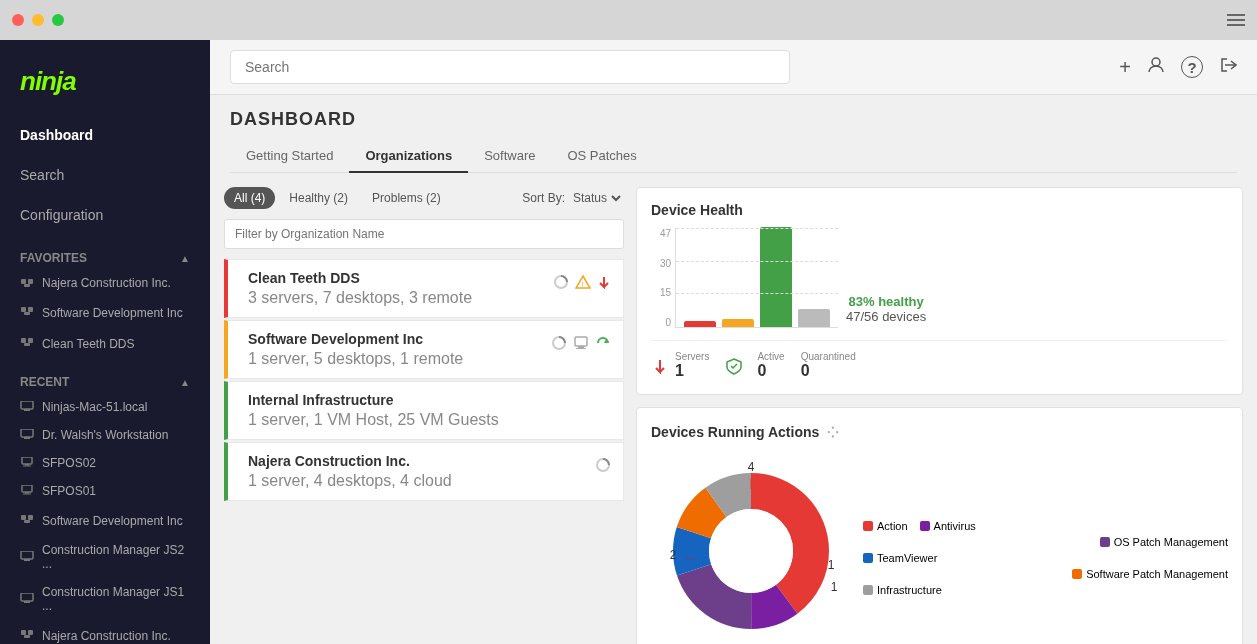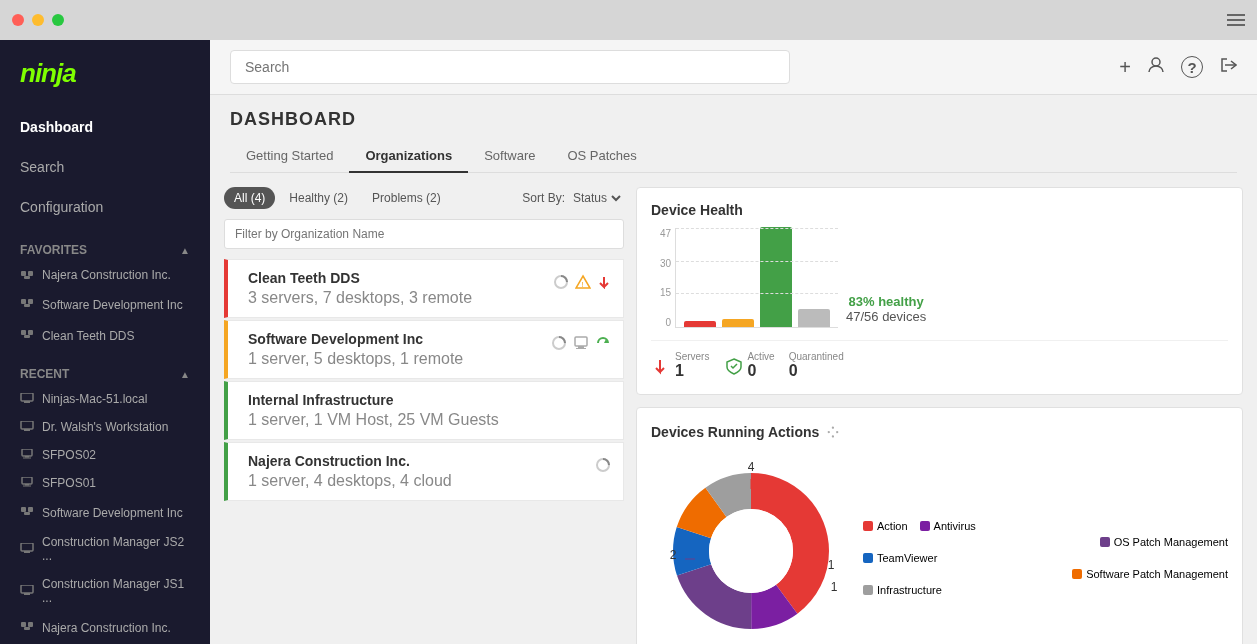--- a/index.html
+++ b/index.html
@@ -10,21 +10,21 @@
     .window-btn.red { background: #ff5f57; }
     .window-btn.yellow { background: #febc2e; }
     .window-btn.green { background: #28c840; }
     .menu-icon { margin-left: auto; display: flex; flex-direction: column; gap: 3px; cursor: pointer; }
     .menu-icon span { width: 18px; height: 2px; background: #666; display: block; }
 
     .app-container { display: flex; flex: 1; overflow: hidden; }
 
     
     .sidebar { width: 210px; background: #1a1a2e; color: #ccc; display: flex; flex-direction: column; flex-shrink: 0; overflow-y: auto; }
-    .sidebar-logo { padding: 18px 20px; }
+    .sidebar-logo { padding: 18px 20px; margin-top: 8px; }
     .logo-text { color: #7fff00; font-size: 26px; font-weight: 900; font-style: italic; letter-spacing: -1px; }
     .sidebar-nav { display: flex; flex-direction: column; }
     .sidebar-nav-item { padding: 12px 20px; color: #aaa; cursor: pointer; font-size: 14px; }
     .sidebar-nav-item.active { color: #fff; font-weight: 600; }
     .sidebar-section-header { display: flex; justify-content: space-between; align-items: center; padding: 8px 20px 4px; color: #888; font-size: 12px; font-weight: 600; text-transform: uppercase; margin-top: 8px; }
     .sidebar-list-item { display: flex; align-items: center; gap: 8px; padding: 7px 20px; color: #aaa; cursor: pointer; font-size: 12px; }
     .chevron-icon { font-size: 10px; }
 
     
     .main-content { flex: 1; background: #f0f0f0; display: flex; flex-direction: column; overflow: hidden; }
@@ -383,30 +383,30 @@
               <div style="display:flex; align-items:center; gap:6px;">
                 <svg width="18" height="18" viewBox="0 0 18 18">
                     <polyline points="9,3 9,15 5,11" fill="none" stroke="#e53935" stroke-width="2"></polyline>
                     <polyline points="9,15 13,11" fill="none" stroke="#e53935" stroke-width="2"></polyline>
                   </svg>
                 <div>
                   <div style="font-size:10px; color:#888;">Servers</div>
                   <div style="font-size:16px; font-weight:600; color:#333;">1</div>
                 </div>
               </div>
-              <div style="display:flex; align-items:center; gap:4px;">
+              <div style="display:flex; align-items:center; gap:14px;">
                 <svg width="18" height="18" viewBox="0 0 18 18">
                     <path d="M9 2 L16 5 L16 10 C16 14 9 17 9 17 C9 17 2 14 2 10 L2 5 Z" fill="none" stroke="#43a047" stroke-width="1.5"></path>
                     <polyline points="6,9 8,11 12,7" fill="none" stroke="#43a047" stroke-width="1.5"></polyline>
                   </svg>
                 <div>
                   <div style="font-size:10px; color:#888;">Active</div>
                   <div style="font-size:16px; font-weight:600; color:#333;">0</div>
                 </div>
-                <div style="margin-left:10px;">
+                <div style="margin-left:2px;">
                   <div style="font-size:10px; color:#888;">Quarantined</div>
                   <div style="font-size:16px; font-weight:600; color:#333;">0</div>
                 </div>
               </div>
             </div>
           </div>
 
           <div class="donut-card">
             <div class="donut-title">
               <span>Devices Running Actions</span>

